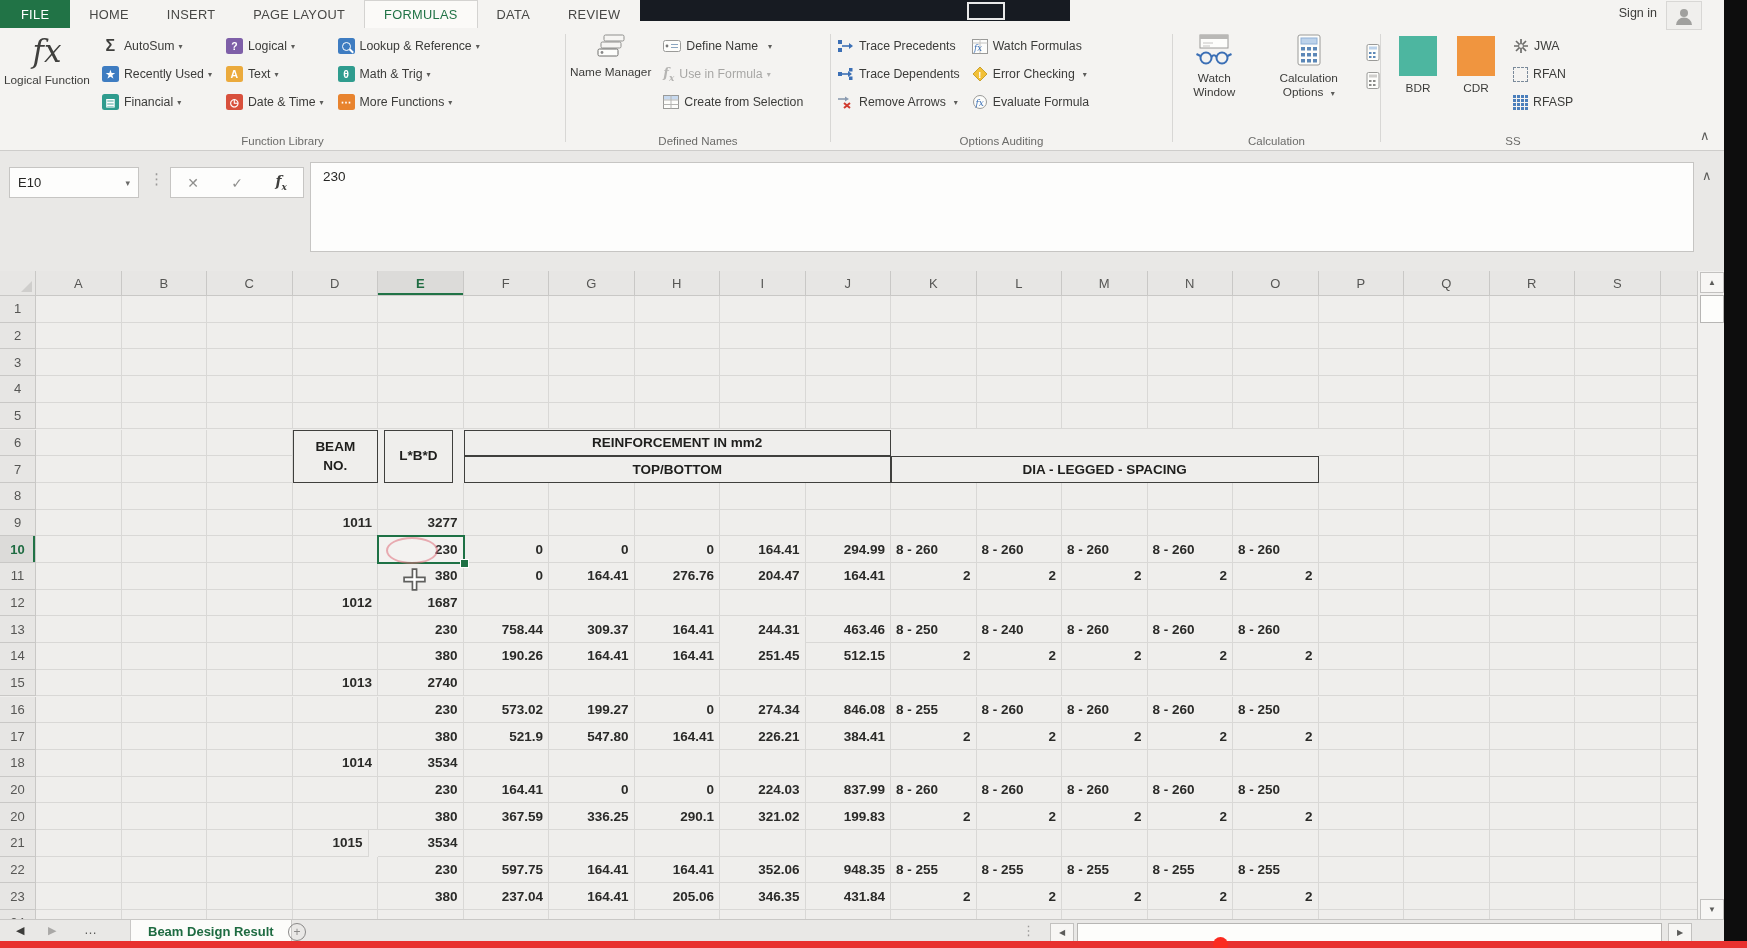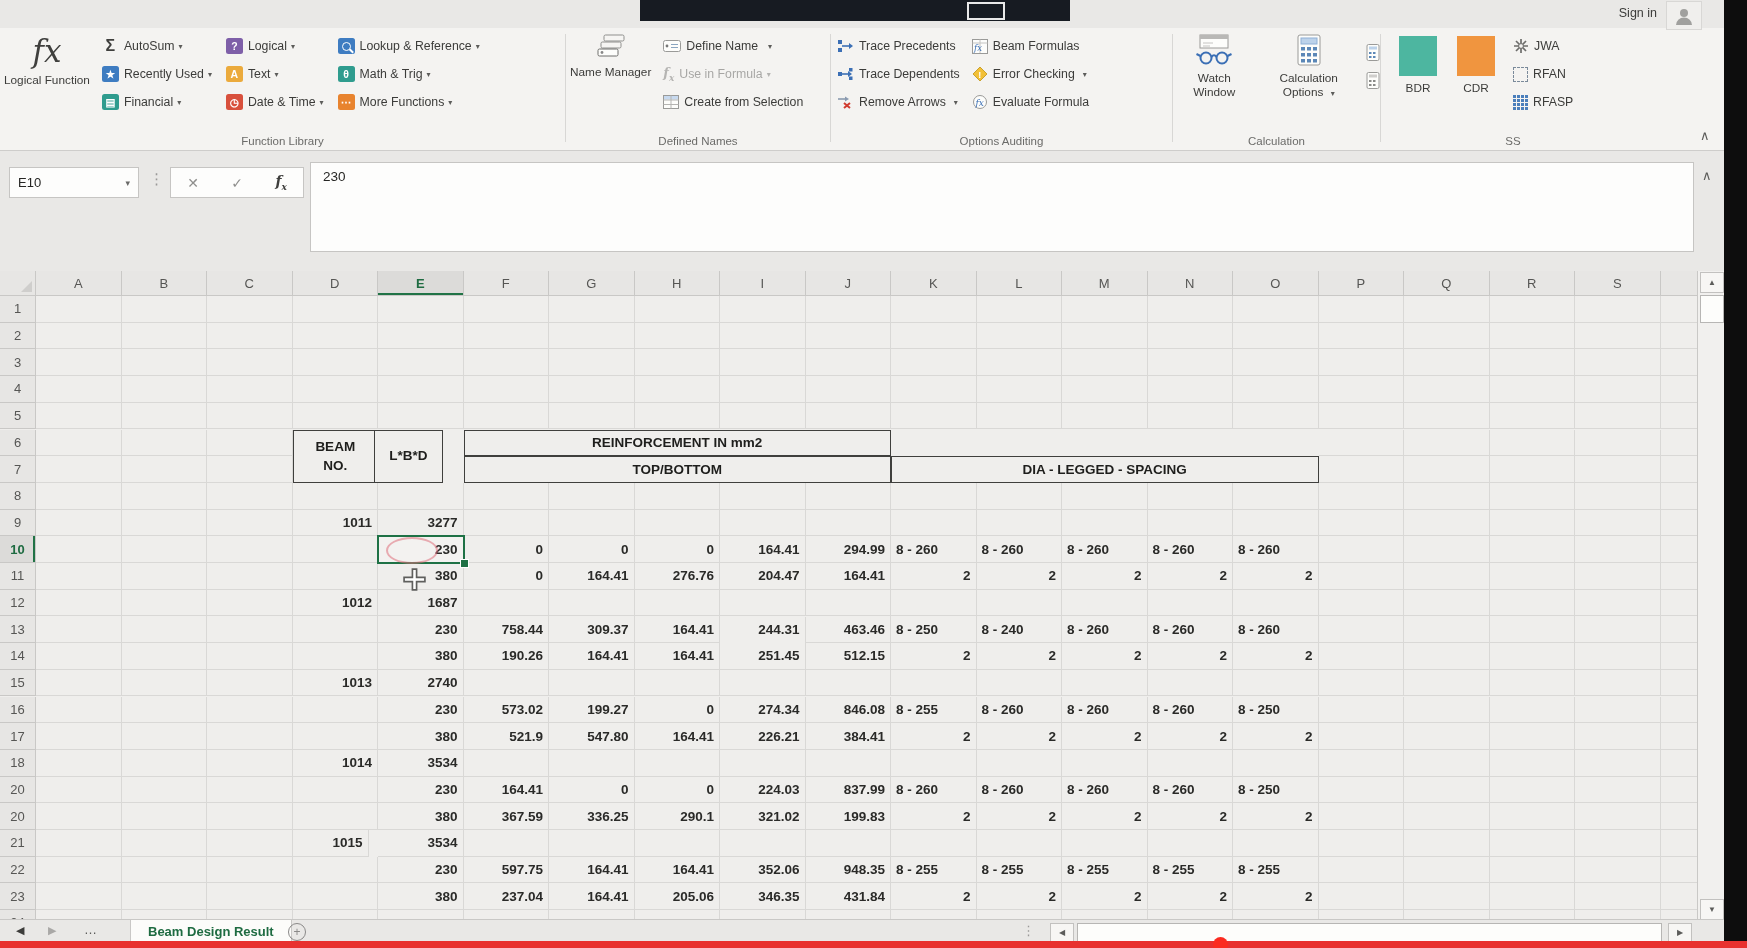--- a/index.html
+++ b/index.html
@@ -93,20 +93,32 @@
   
   .blackedge{position:absolute;right:0;top:0;width:23px;height:948px;background:#0d0d0d;z-index:40;}
   .redbar{position:absolute;left:0;top:941px;width:1747px;height:7px;background:#e8312f;z-index:50;}
   .reddot{position:absolute;left:1213px;top:-4px;width:15px;height:15px;background:#fb2b20;border-radius:50%;}
 </style>
 </head>
 <body>
 
 <div class="app">
 
+  <div class="tabsrow">
+    <div class="tab file">FILE</div>
+    <div class="tab">HOME</div>
+    <div class="tab">INSERT</div>
+    <div class="tab">PAGE LAYOUT</div>
+    <div class="tab active">FORMULAS</div>
+    <div class="tab">DATA</div>
+    <div class="tab">REVIEW</div>
+    <div class="tab ghost">VIEW</div>
+    <div class="tab ghost">DEVELOPER</div>
+    <div class="tab ghost">Acrobat</div>
+  </div>
   <div class="signin">Sign in</div>
   <div class="avatar">
     <svg width="20" height="20" viewBox="0 0 20 20">
       <circle cx="10" cy="7" r="4" fill="#a0a09e"></circle>
         <path d="M2 19a8 7.5 0 0 1 16 0z" fill="#a0a09e"></path>
     </svg>
   </div>
   <div class="overlaybox">
     <div class="overlayrect"></div>
   </div>
@@ -249,21 +261,21 @@
               <span class="dd" style="margin-left:8px;">▾</span>
           </div>
         </div>
         <div class="rcol" style="margin-left:12px;">
           <div class="ritem">
             <svg width="16" height="15" viewBox="0 0 16 15">
               <rect x="0.5" y="0.5" width="15" height="14" fill="#fdfdfb" stroke="#9a9a98"></rect>
               <path d="M0.5 4h15M8 0.5V14" stroke="#c5c4c2"></path>
               <text x="2" y="12" font-size="8.5" font-style="italic" fill="#3b6fb5" font-family="DejaVu Serif,serif">fx</text>
             </svg>
-            <span class="lbl">Beam Formulas</span>
+            <span class="lbl">Watch Formulas</span>
           </div>
           <div class="ritem">
             <svg width="16" height="16" viewBox="0 0 16 16">
               <polygon points="8,1 15,8 8,15 1,8" fill="#f2c037" stroke="#caa22e"></polygon>
               <text x="6.3" y="11.5" font-size="9" font-weight="bold" fill="#fff" font-family="Liberation Sans,sans-serif">!</text>
             </svg>
             <span class="lbl">Error Checking</span>
               <span class="dd" style="margin-left:8px;">▾</span>
           </div>
           <div class="ritem">
@@ -910,21 +922,21 @@
       <div class="gc cell txt " style="left:976.5px;top:639.1px;width:85.5px;height:26.7px"></div>
       <div class="gc cell txt " style="left:1062px;top:639.1px;width:85.5px;height:26.7px"></div>
       <div class="gc cell txt " style="left:1147.5px;top:639.1px;width:85.5px;height:26.7px"></div>
       <div class="gc cell txt " style="left:1233px;top:639.1px;width:85.5px;height:26.7px"></div>
       <div class="gc cell txt " style="left:1318.5px;top:639.1px;width:85.5px;height:26.7px"></div>
       <div class="gc cell txt " style="left:1404px;top:639.1px;width:85.5px;height:26.7px"></div>
       <div class="gc cell txt " style="left:1489.5px;top:639.1px;width:85.5px;height:26.7px"></div>
       <div class="gc cell txt " style="left:1575px;top:639.1px;width:85.5px;height:26.7px"></div>
       <div class="gc cell txt " style="left:1660.5px;top:639.1px;width:85.5px;height:26.7px"></div>
       <div class="gc tbl" style="left:292.5px;top:158.5px;width:85.5px;height:53.4px">BEAM<br>NO.</div>
-      <div class="gc tbl" style="left:374px;top:158.5px;width:69px;height:53.4px">L*B*D</div>
+      <div class="gc tbl" style="left:384px;top:158.5px;width:69px;height:53.4px">L*B*D</div>
       <div class="gc tbl" style="left:463.5px;top:158.5px;width:427.5px;height:26.7px">REINFORCEMENT IN mm2</div>
       <div class="gc tbl" style="left:463.5px;top:185.2px;width:427.5px;height:26.7px">TOP/BOTTOM</div>
       <div class="gc tbl" style="left:891px;top:185.2px;width:427.5px;height:26.7px">DIA - LEGGED - SPACING</div>
       <div class="fillhandle" style="left:459.5px;top:287.99999999999994px"></div>
       <div class="redoval" style="left:386px;top:266.29999999999995px"></div>
       <div class="cursorplus" style="left:402px;top:295.99999999999994px">
         <svg width="25" height="25" viewBox="0 0 24 24">
           <path d="M10 2h4v8h8v4h-8v8h-4v-8H2v-4h8z" fill="#fff" stroke="#5f5f5d" stroke-width="1.6"></path>
         </svg></div>
     </div>

